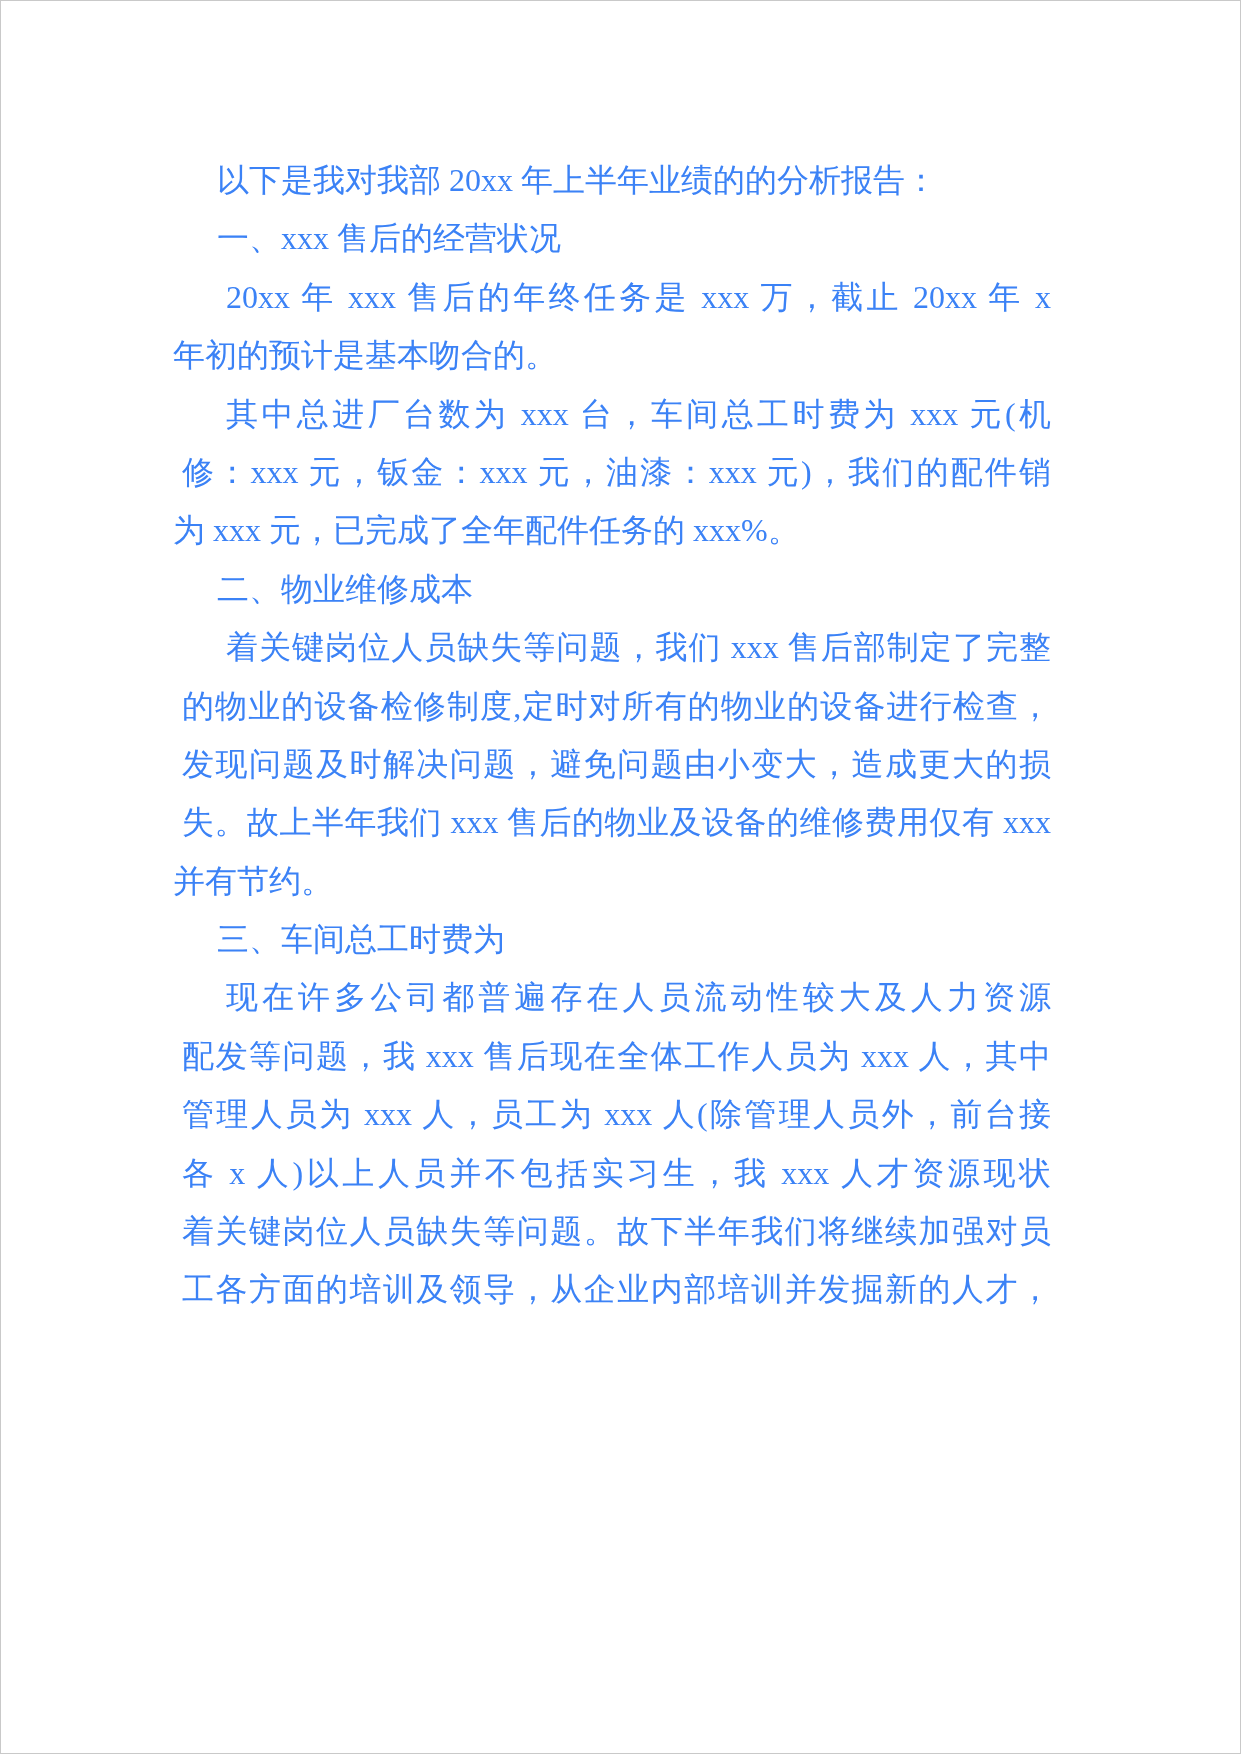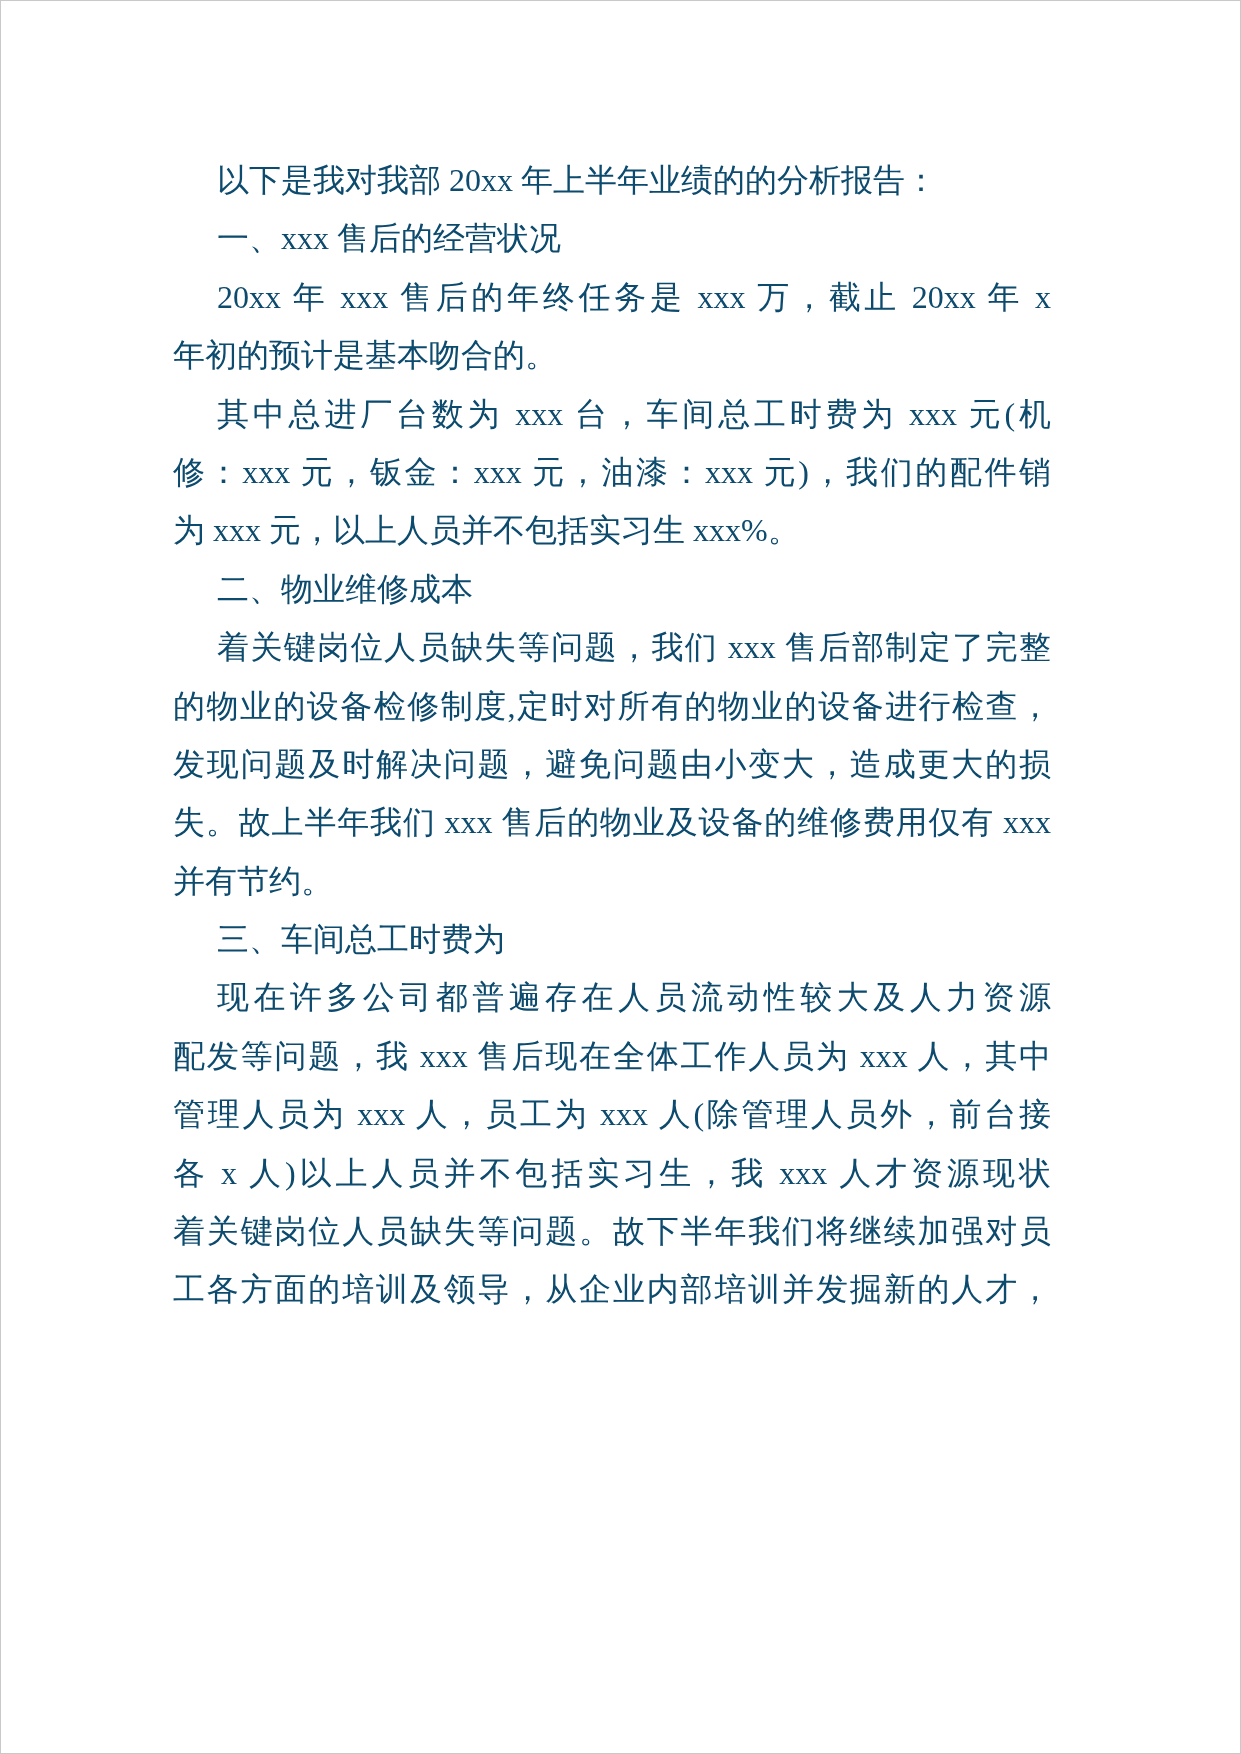--- a/index.html
+++ b/index.html
@@ -19,47 +19,48 @@
   .textblock {
     position: absolute;
     left: 172px;
     top: 150px;
     width: 878px;
   }
   .line {
     font-family: "Liberation Serif", "DejaVu Serif", serif;
     font-size: 32px;
     font-weight: 400;
-    color: #0c4a6e;
+    color: #3b82f6;
     height: 58.4px;
     line-height: 58.4px;
     text-align: left;
     overflow: hidden;
     white-space: normal;
   }
   .j {
     text-align: justify;
     text-align-last: justify;
+    margin-left: 9px;
   }
   .ind {
     text-indent: 44px;
   }
 </style>
 </head>
 <body>
 
 <div class="page">
   <div class="textblock">
     <div class="line ind">以下是我对我部 20xx 年上半年业绩的的分析报告：</div>
     <div class="line ind">一、xxx 售后的经营状况</div>
     <div class="line ind j">20xx 年 xxx 售后的年终任务是 xxx 万，截止 20xx 年 x</div>
     <div class="line">年初的预计是基本吻合的。</div>
     <div class="line ind j">其中总进厂台数为 xxx 台，车间总工时费为 xxx 元(机</div>
     <div class="line j">修：xxx 元，钣金：xxx 元，油漆：xxx 元)，我们的配件销</div>
-    <div class="line">为 xxx 元，以上人员并不包括实习生 xxx%。</div>
+    <div class="line">为 xxx 元，已完成了全年配件任务的 xxx%。</div>
     <div class="line ind">二、物业维修成本</div>
     <div class="line ind j">着关键岗位人员缺失等问题，我们 xxx 售后部制定了完整</div>
     <div class="line j">的物业的设备检修制度,定时对所有的物业的设备进行检查，</div>
     <div class="line j">发现问题及时解决问题，避免问题由小变大，造成更大的损</div>
     <div class="line j">失。故上半年我们 xxx 售后的物业及设备的维修费用仅有 xxx</div>
     <div class="line">并有节约。</div>
     <div class="line ind">三、车间总工时费为</div>
     <div class="line ind j">现在许多公司都普遍存在人员流动性较大及人力资源</div>
     <div class="line j">配发等问题，我 xxx 售后现在全体工作人员为 xxx 人，其中</div>
     <div class="line j">管理人员为 xxx 人，员工为 xxx 人(除管理人员外，前台接</div>

